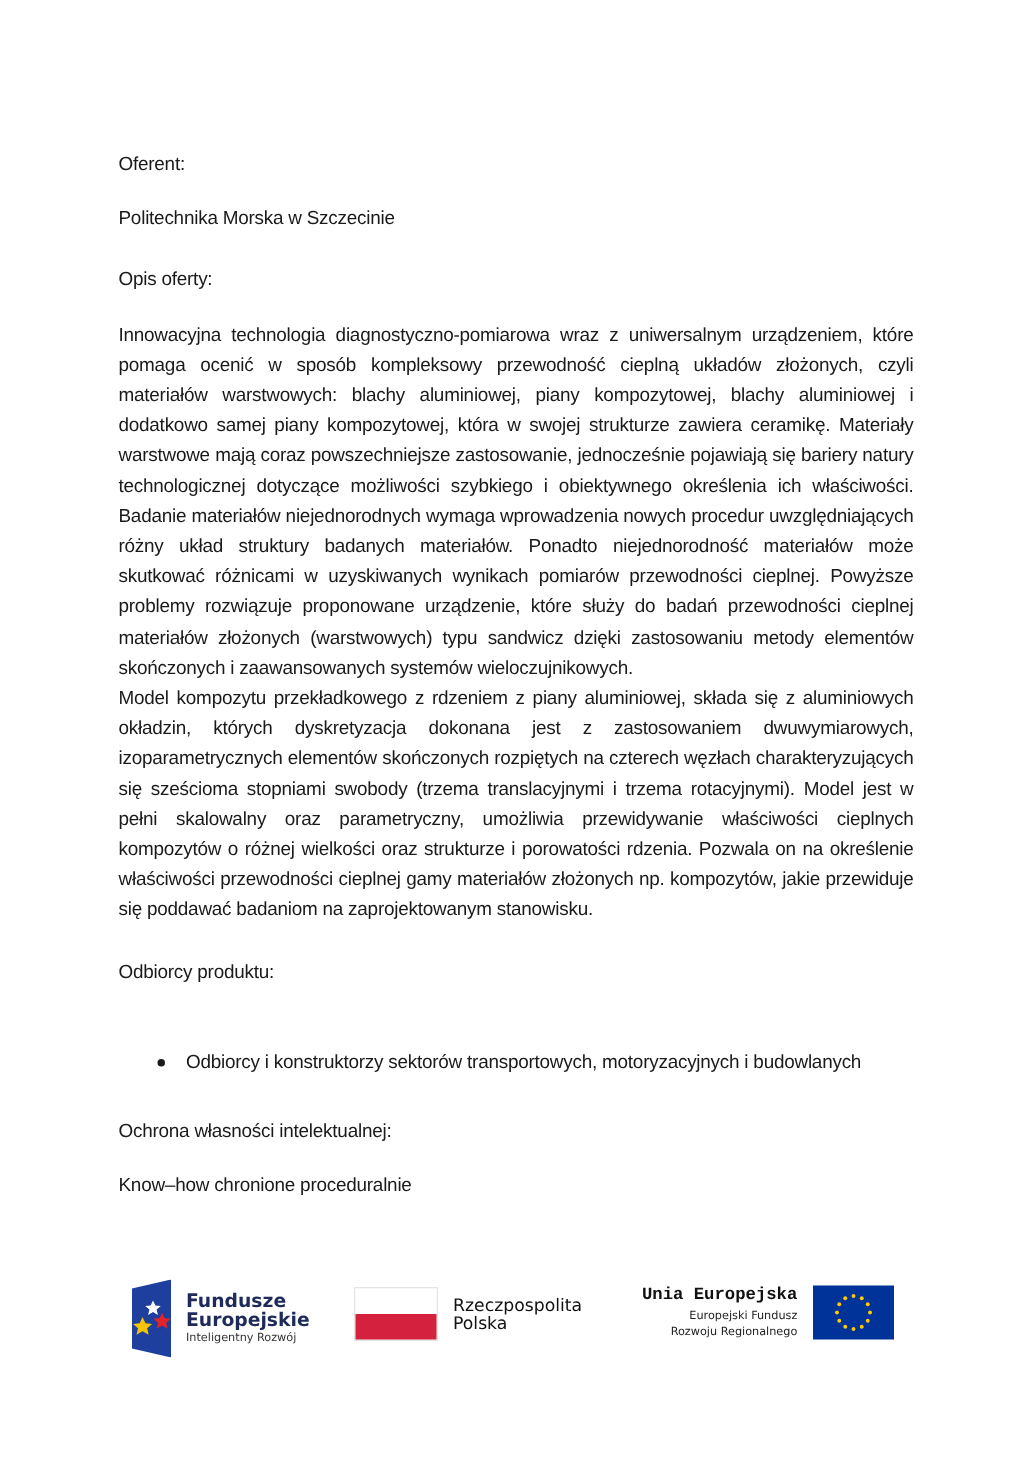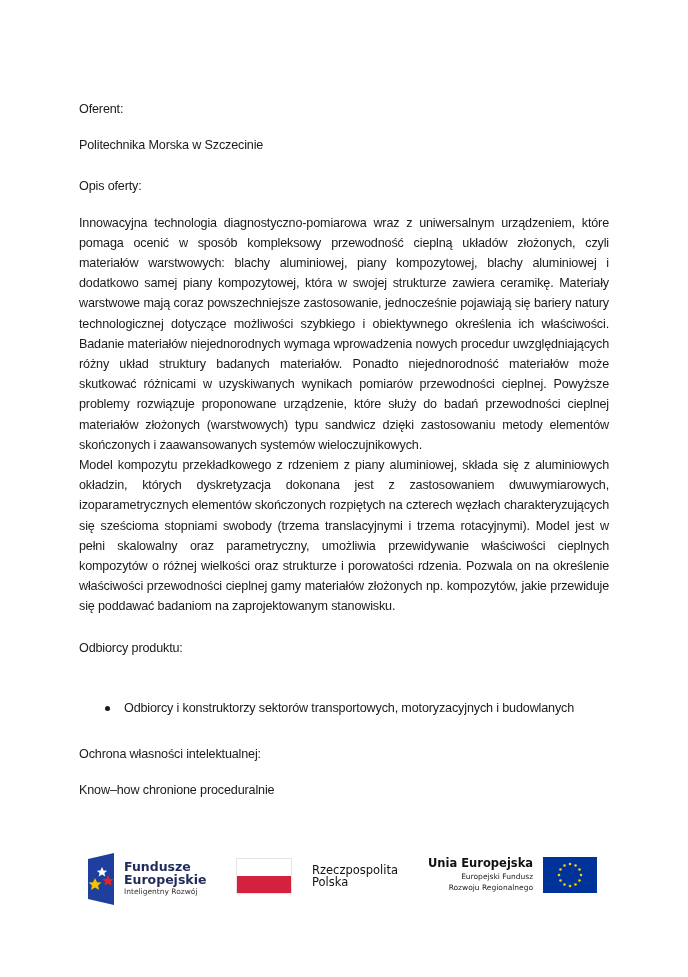--- a/index.html
+++ b/index.html
@@ -19,24 +19,24 @@
     .logo { position: absolute; display: flex; align-items: center; }
     .fe { left: 88px; top: 0; align-items: center; }
     .fe-mark { width: 26px; height: 52px; position: relative; margin-right: 10px; }
     .fe-text { font-family: "DejaVu Sans", sans-serif; color: #1e2a5a; }
     .fe-t1 { font-size: 12.5px; font-weight: bold; line-height: 13px; }
     .fe-t3 { font-size: 7.5px; line-height: 12px; color: #333; }
     .pl { left: 236px; top: 5px; }
     .pl-flag { width: 56px; height: 36px; margin-right: 10px; border: 1px solid #e4e4e4; box-sizing: border-box; }
     .pl-flag .w { height: 50%; background: #ffffff; }
     .pl-flag .r { height: 50%; background: #d4213d; }
-    .pl-text { font-family: "DejaVu Sans", sans-serif; font-size: 11.5px; line-height: 12.5px; color: #111; margin-left: 10px; }
+    .pl-text { font-family: "DejaVu Sans", sans-serif; font-size: 11.5px; line-height: 12.5px; color: #111; }
     .ue { left: 428px; top: 3px; }
     .ue-text { text-align: right; font-family: "DejaVu Sans", sans-serif; margin-right: 10px; }
-    .ue-t1 { font-size: 11.5px; font-weight: bold; color: #111; line-height: 15px; }
+    .ue-t1 { font-size: 11.5px; font-weight: bold; color: #111; line-height: 15px; font-family: Liberation Mono, monospace; }
     .ue-t2 { font-size: 7.5px; color: #222; line-height: 11px; }
     .eu-flag { width: 54px; height: 36px; background: #003399; position: relative; }
   </style>
 </head>
 <body>
 
 <div class="page">
   <div class="gap-sm"></div>
 
   <p class="heading">Oferent:</p>

